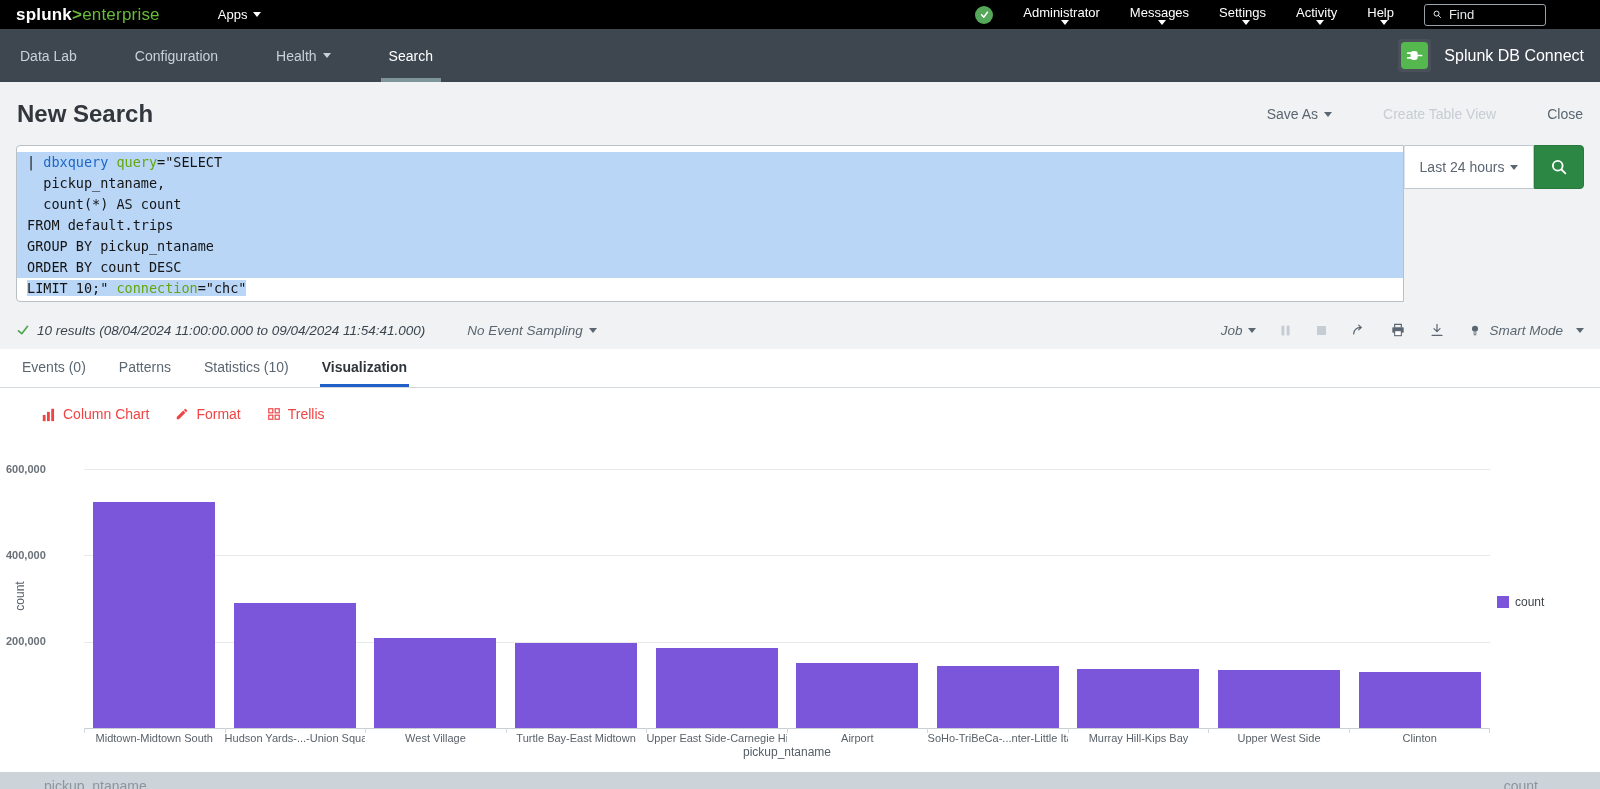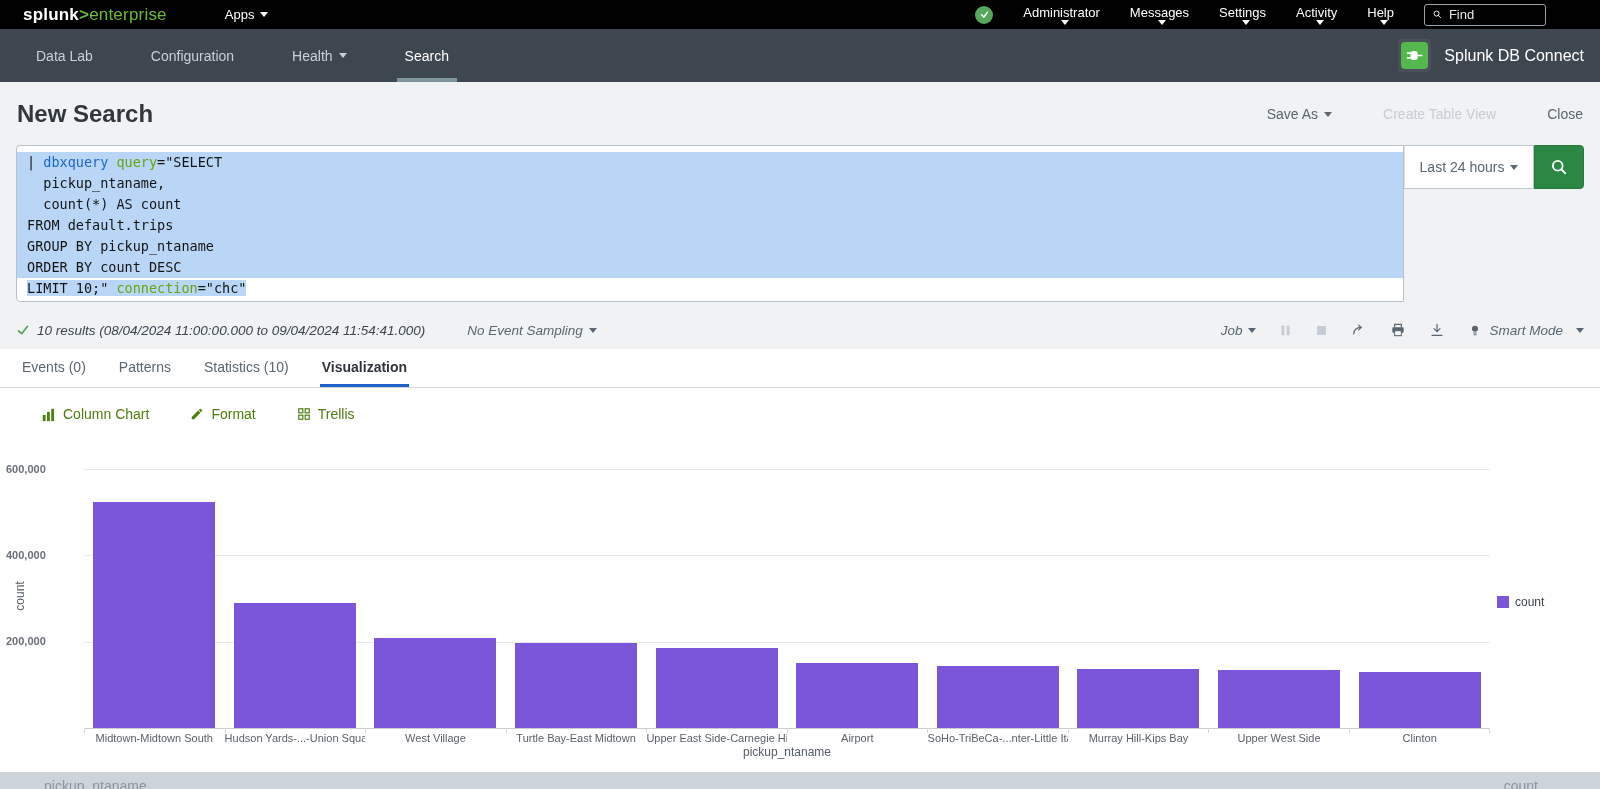--- a/index.html
+++ b/index.html
@@ -9,36 +9,36 @@
     background:#f0f2f3; color:#3b4550; position:relative;
   }
   .caret{display:inline-block;width:0;height:0;border-left:4px solid transparent;
     border-right:4px solid transparent;border-top:5px solid currentColor;
     margin-left:6px;vertical-align:2px;}
   svg{display:block;}
 
   
   .topbar{height:29px;background:#000;display:flex;align-items:center;color:#fff;font-size:13px;}
   .logo{margin-left:16px;font-size:17px;letter-spacing:.2px;cursor:pointer;display:flex;align-items:baseline;}
-  .logo .brand{font-weight:bold;color:#fff;margin-left:7px;}
+  .logo .brand{font-weight:bold;color:#fff;}
   .logo .gt{color:#68bb35;font-weight:bold;}
   .logo .product{color:#68bb35;font-weight:300;}
   .top-item{margin-left:58px;cursor:pointer;display:flex;align-items:center;}
   .topbar-right{margin-left:auto;display:flex;align-items:center;gap:30px;}
   .status-circle{width:18px;height:18px;border-radius:50%;background:#55a85a;display:flex;align-items:center;justify-content:center;}
   .top-menu{cursor:pointer;display:flex;align-items:center;flex-direction:column;}
   .find-box{display:flex;align-items:center;background:#000;border:1px solid #99a1a9;border-radius:3px;
     height:22px;width:122px;padding:0 7px;gap:6px;margin-right:54px;}
   .find-box input{background:transparent;border:0;outline:0;color:#5eead4;font-size:13px;width:100%;
     font-family:"Liberation Sans","DejaVu Sans",sans-serif;}
   .find-box input::placeholder{color:#e4e8eb;}
 
   
   .appbar{height:53px;background:#3e4650;display:flex;align-items:center;color:#c8d1d8;font-size:14px;}
-  .nav-item{margin-left:28px;padding:0 8px;height:100%;display:flex;align-items:center;cursor:pointer;position:relative;}
+  .nav-item{margin-left:12px;padding:0 8px;height:100%;display:flex;align-items:center;cursor:pointer;position:relative;}
   .nav-item + .nav-item{margin-left:42px;}
   .nav-item.active{color:#fff;}
   .nav-item.active .nav-underline{position:absolute;left:0;right:0;bottom:0;height:4px;background:#7e969a;}
   .app-identity{margin-left:auto;margin-right:16px;display:flex;align-items:center;gap:13px;cursor:pointer;}
   .db-icon-wrap{width:33px;height:33px;background:#495059;border-radius:3px;display:flex;align-items:center;justify-content:center;}
   .db-icon{width:27px;height:27px;background:#55b84e;border-radius:4px;display:flex;align-items:center;justify-content:center;}
   .app-name{color:#fff;font-size:16px;}
 
   
   .page-header{height:63px;display:flex;align-items:center;padding:0 17px;}
@@ -72,22 +72,22 @@
   .job-menu{cursor:pointer;display:flex;align-items:center;}
   .icon-btn{cursor:pointer;display:flex;align-items:center;color:#5a6671;}
   .icon-btn.disabled{color:#c5ccd3;cursor:default;}
   .smart-mode{display:flex;align-items:center;gap:7px;cursor:pointer;}
   .tabs{height:39px;background:#fff;border-bottom:1px solid #d3d8dc;display:flex;align-items:stretch;
     padding:0 20px;gap:29px;font-size:14px;color:#5a6671;}
   .tab{display:flex;align-items:center;padding:0 2px;cursor:pointer;border-bottom:3px solid transparent;}
   .tab.active{color:#2f353b;font-weight:bold;border-bottom-color:#2061c9;}
 
   
-  .viz-toolbar{height:52px;background:#fff;display:flex;align-items:center;padding-left:41px;gap:41px;
-    font-size:14px;color:#4d7c0f;}
+  .viz-toolbar{height:52px;background:#fff;display:flex;align-items:center;padding-left:41px;gap:26px;
+    font-size:14px;color:#ef4444;}
   .viz-tool{display:flex;align-items:center;gap:7px;cursor:pointer;}
 
   
   .chart{height:332px;background:#fff;position:relative;font-size:11px;color:#697078;}
   .gridline{position:absolute;height:1px;background:#e7eaec;}
   .baseline{position:absolute;height:1px;background:#c9ced3;}
   .ytick{position:absolute;width:70px;text-align:left;font-weight:bold;}
   .yaxis-title{position:absolute;left:-30px;top:149px;width:100px;text-align:center;
     transform:rotate(-90deg);font-size:12px;color:#555d66;}
   .bars-row,.labels-row,.ticks-row{position:absolute;left:84px;width:1406px;display:flex;}

